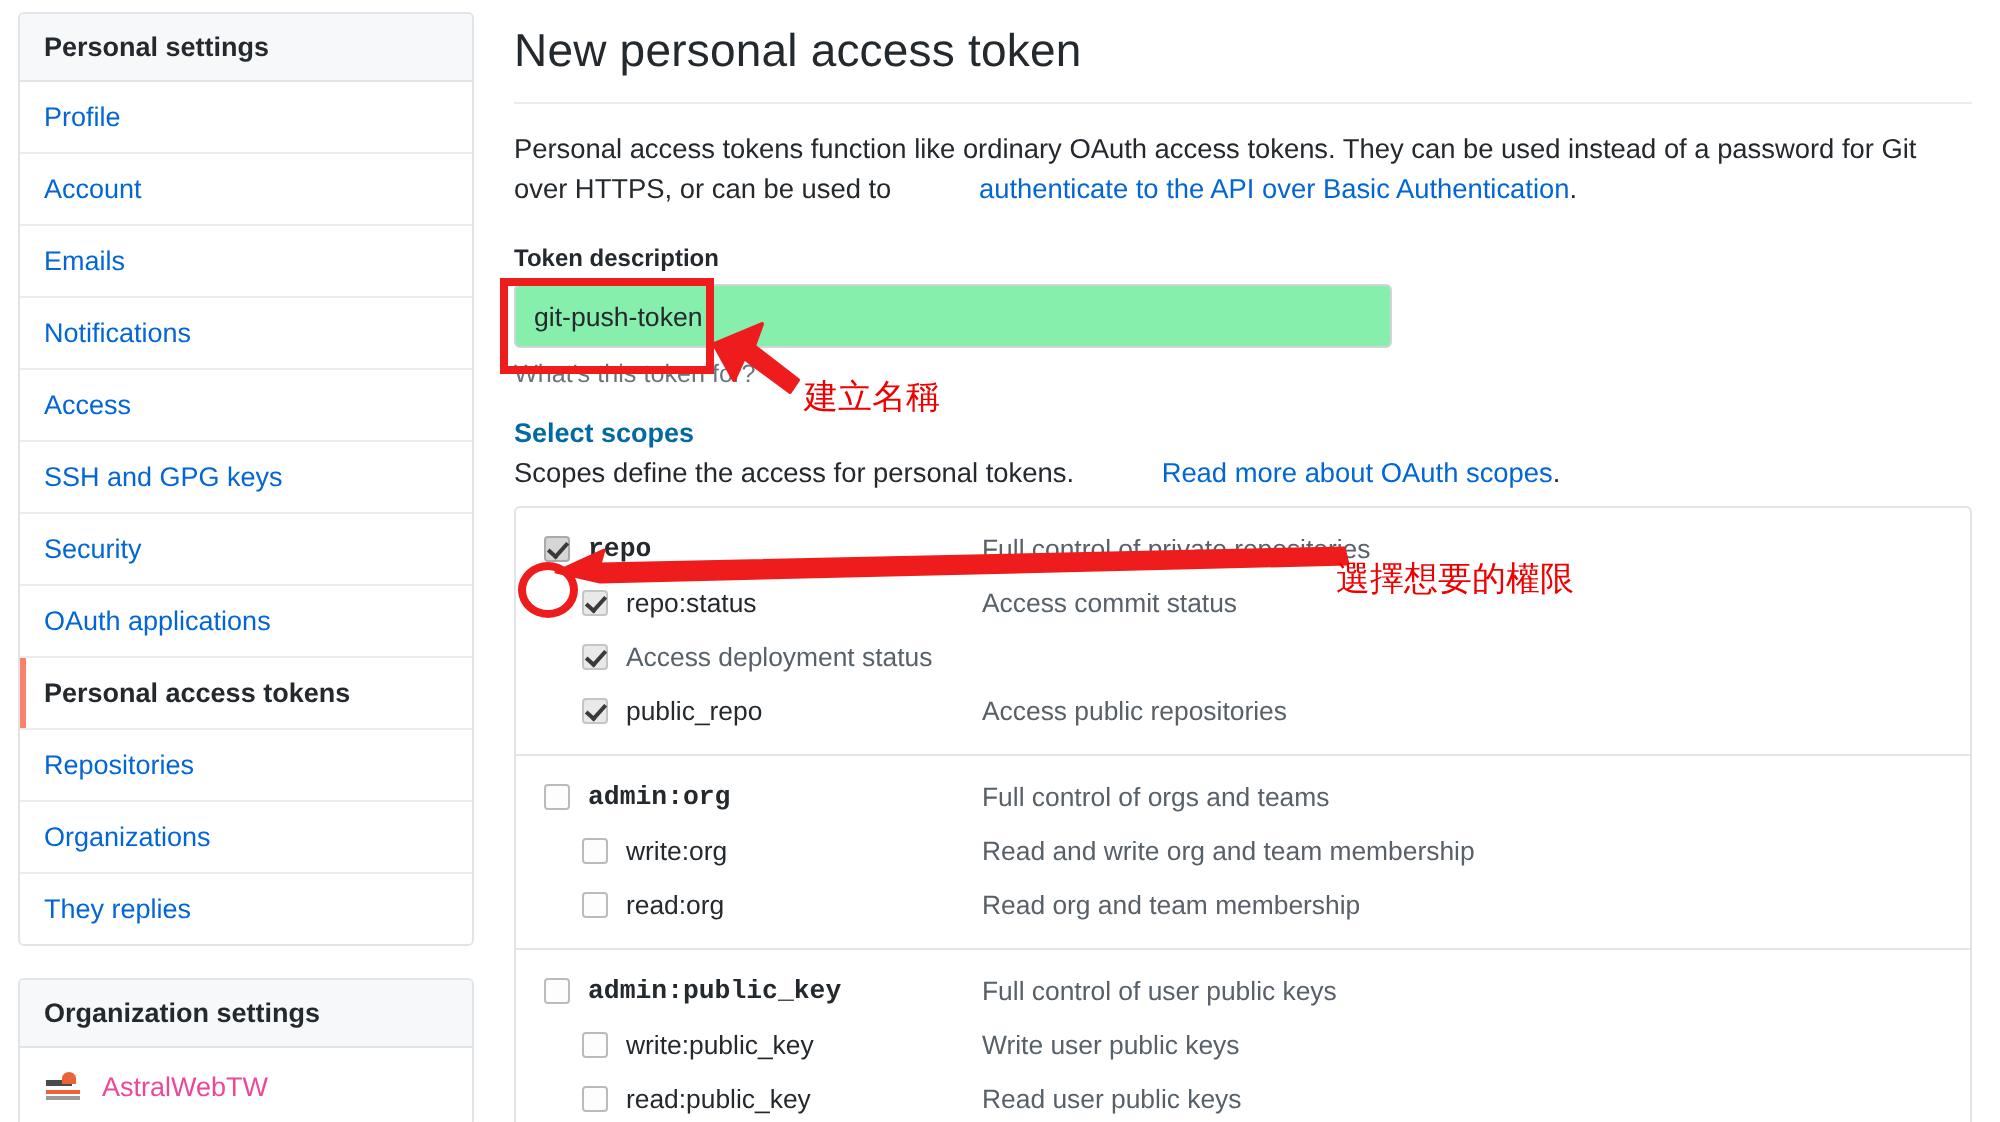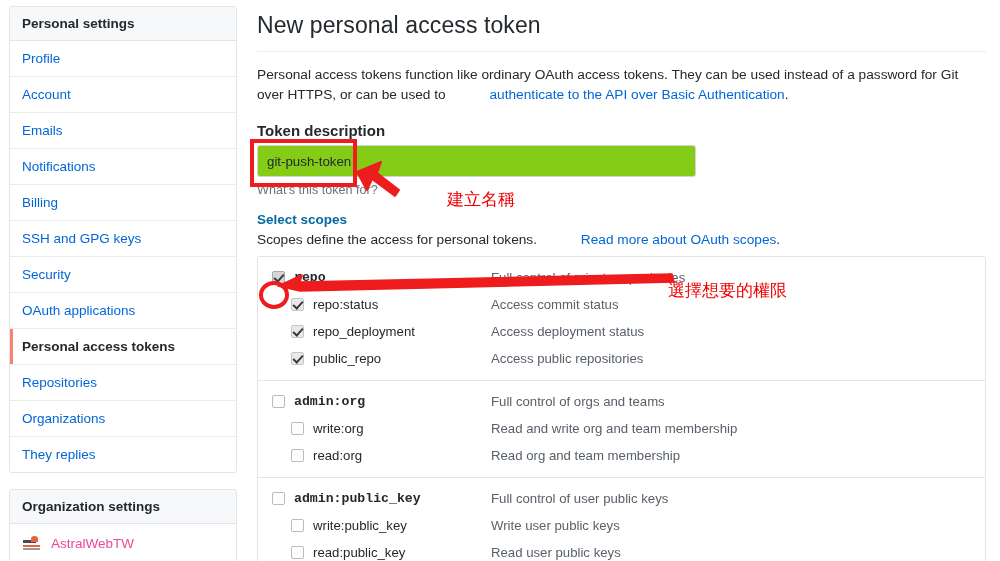--- a/index.html
+++ b/index.html
@@ -48,26 +48,26 @@
     font-size:23px;font-weight:normal;color:#24292e;margin:0;
     padding:11px 0 12px 0;line-height:28px;letter-spacing:.1px;
   }
   .title-rule{height:1px;background:#eaecef;width:729px;}
   .intro{
     font-size:13.7px;line-height:20px;color:#24292e;margin:0;
     padding:13px 0 0 0;width:713px;
   }
   .link{color:#0366d6;text-decoration:none;margin-left:40px;}
   .section-label{
-    font-size:15px;font-weight:bold;color:#24292e;margin:0;
+    font-size:12px;font-weight:bold;color:#24292e;margin:0;
     padding:17px 0 6px 0;
   }
   .token-input{
     box-sizing:border-box;display:block;width:439px;height:32px;
-    border:1px solid #d1d5da;border-radius:3px;background:#84cc16;
+    border:1px solid #d1d5da;border-radius:3px;background:#86efac;
     font-family:"Liberation Sans","DejaVu Sans",sans-serif;font-size:13.3px;
     color:#24292e;padding:0 9px;outline:none;
   }
   .hint{font-size:12.6px;color:#6a737d;padding:6px 0 0 0;margin:0;}
   .scopes-label{
     font-size:13.5px;font-weight:bold;color:#0369a1;margin:0;padding:15px 0 5px 0;
   }
   .scopes-desc{font-size:13.7px;color:#24292e;margin:0;padding:0 0 9px 0;}
 
   .scope-box{
@@ -112,21 +112,21 @@
 
   <div class="sidebar">
 
     <nav class="menu">
       <div class="menu-heading">Personal settings</div>
 
       <a class="menu-item" href="#">Profile</a>
       <a class="menu-item" href="#">Account</a>
       <a class="menu-item" href="#">Emails</a>
       <a class="menu-item" href="#">Notifications</a>
-      <a class="menu-item" href="#">Billing</a>
+      <a class="menu-item" href="#">Access</a>
       <a class="menu-item" href="#">SSH and GPG keys</a>
       <a class="menu-item" href="#">Security</a>
       <a class="menu-item" href="#">OAuth applications</a>
       <a class="menu-item selected" href="#">Personal access tokens</a>
       <a class="menu-item" href="#">Repositories</a>
       <a class="menu-item" href="#">Organizations</a>
       <a class="menu-item" href="#">They replies</a>
     </nav>
 
     <nav class="menu org-block">
@@ -169,21 +169,20 @@
           <span class="scope-name">repo</span>
           <span class="scope-desc">Full control of private repositories</span>
         </div>
         <div class="scope-row child">
           <span class="cb checked disabled"></span>
           <span class="scope-name">repo:status</span>
           <span class="scope-desc">Access commit status</span>
         </div>
         <div class="scope-row child">
           <span class="cb checked disabled"></span>
-          <span class="scope-name">repo_deployment</span>
           <span class="scope-desc">Access deployment status</span>
         </div>
         <div class="scope-row child">
           <span class="cb checked disabled"></span>
           <span class="scope-name">public_repo</span>
           <span class="scope-desc">Access public repositories</span>
         </div>
       </div>
 
       <div class="scope-group">
@@ -228,21 +227,21 @@
   <div class="anno" style="left:250px;top:139px;width:107px;height:48px;">
     <div class="red-box" style="width:107px;height:48px;"></div>
   </div>
 
   <svg class="anno" style="left:355px;top:160px;" width="60" height="40">
     <g fill="#ee1c1c" stroke="#ee1c1c">
       <path d="M2,12 L26,2 L22,13 L44,30 L40,36 L17,19 L12,30 Z" stroke-width="2" stroke-linejoin="round"></path>
     </g>
   </svg>
 
-  <div class="anno-text" style="left:402px;top:190px;margin-left:45px;">建立名稱</div>
+  <div class="anno-text" style="left:402px;top:190px;">建立名稱</div>
 
   <div class="anno" style="left:259px;top:281px;width:30px;height:28px;">
     <div class="red-circle" style="width:30px;height:28px;"></div>
   </div>
 
   <svg class="anno" style="left:276px;top:272px;" width="400" height="26">
     <g fill="#ee1c1c" stroke="#ee1c1c">
       <path d="M2,14 L26,3 L24,10 L396,2 L398,10 L24,19 Z" stroke-width="1.5" stroke-linejoin="round"></path>
     </g>
   </svg>

